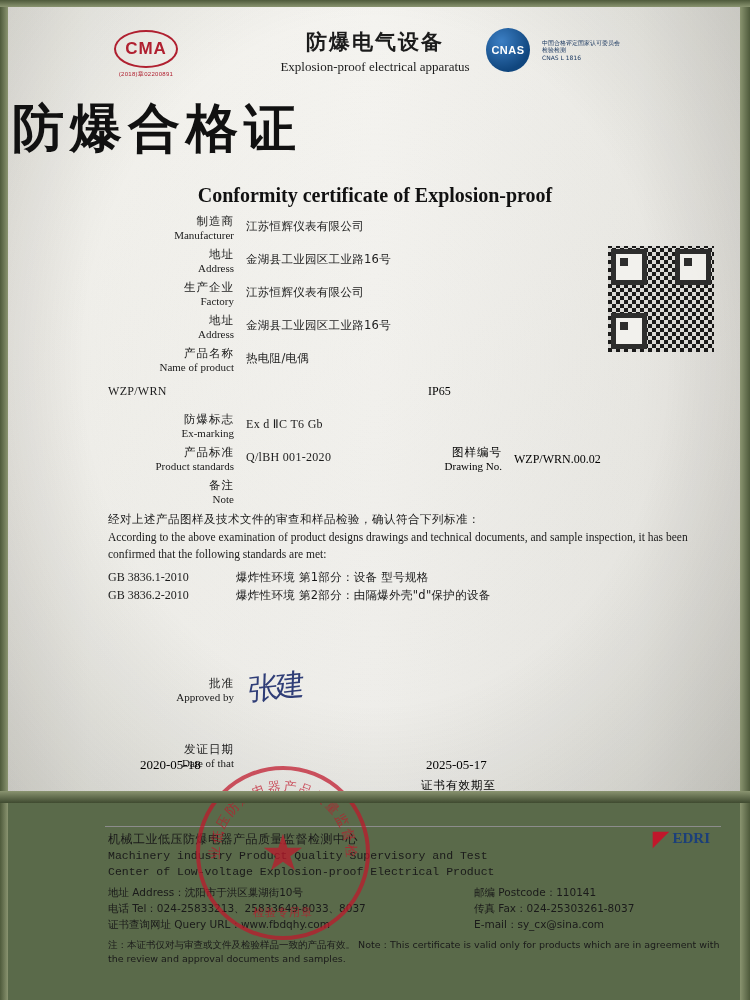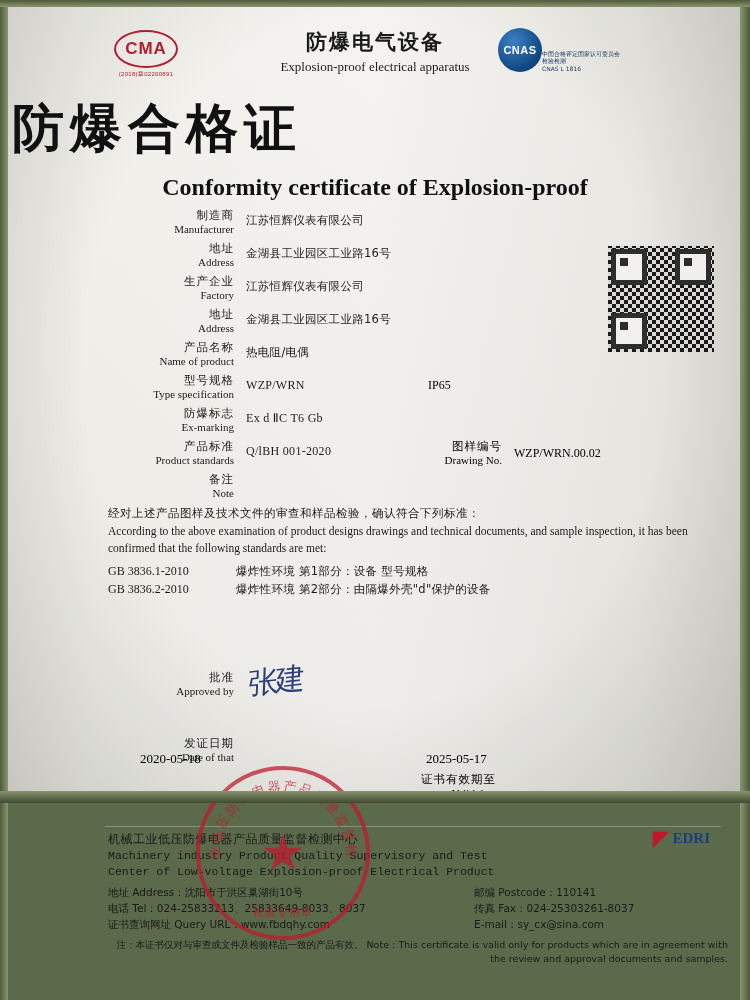--- a/index.html
+++ b/index.html
@@ -102,22 +102,22 @@
   .hdr-en {
     font-size: 13px;
     margin-top: 3px;
     font-family: "Liberation Serif", serif;
   }
   .cnas {
     position: absolute;
     right: 118px;
     top: 20px;
     display: flex;
-    align-items: flex-end;
-    gap: 0;
+    align-items: center;
+    gap: 12px;
   }
   .cnas-circle {
     width: 44px;
     height: 44px;
     border-radius: 50%;
     background: radial-gradient(circle at 35% 30%, #3c7fc4, #10467e 70%);
     color: #fff;
     font-size: 11px;
     font-weight: bold;
     display: flex;
@@ -138,23 +138,23 @@
     text-align: left;
     font-size: 52px;
     letter-spacing: 6px;
     font-weight: bold;
     font-family: "DejaVu Sans", sans-serif;
     color: #111;
     margin-top: 8px;
   }
   .title-en {
     text-align: center;
-    font-size: 24px;
+    font-size: 20px;
     font-weight: bold;
-    margin-top: 10px;
+    margin-top: 20px;
     color: #111;
     font-family: "Liberation Serif", serif;
   }
 
   
   .certno-row {
     position: relative;
     margin-top: 14px;
     height: 34px;
   }
@@ -427,21 +427,20 @@
     left: 366px;
     top: 0;
   }
   .note {
     margin-top: 6px;
     font-size: 9.5px;
     font-family: "DejaVu Sans", sans-serif;
     line-height: 1.45;
     color: #1a1a1a;
     width: 620px;
-    text-align: right;
   }
 </style>
 </head>
 <body>
 
 <div class="page">
   <div class="edge-left"></div>
   <div class="edge-right"></div>
   <div class="edge-top"></div>
   <div class="edge-bottom"></div>
@@ -505,24 +504,20 @@
 
       <div class="frow">
         <div class="flabel">
           <span class="cn">产品名称</span>
           <span class="en">Name of product</span>
         </div>
         <div class="fvalue">热电阻/电偶</div>
       </div>
 
       <div class="frow">
-        <div class="flabel">
-          <span class="cn">型号规格</span>
-          <span class="en">Type specification</span>
-        </div>
         <div class="fvalue latin">WZP/WRN</div>
         <div class="fvalue2">IP65</div>
       </div>
 
       <div class="frow">
         <div class="flabel">
           <span class="cn">防爆标志</span>
           <span class="en">Ex-marking</span>
         </div>
         <div class="fvalue latin">Ex d ⅡC T6 Gb</div>

